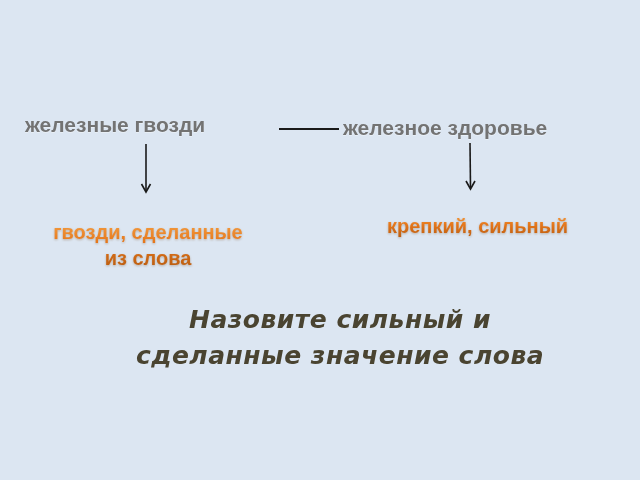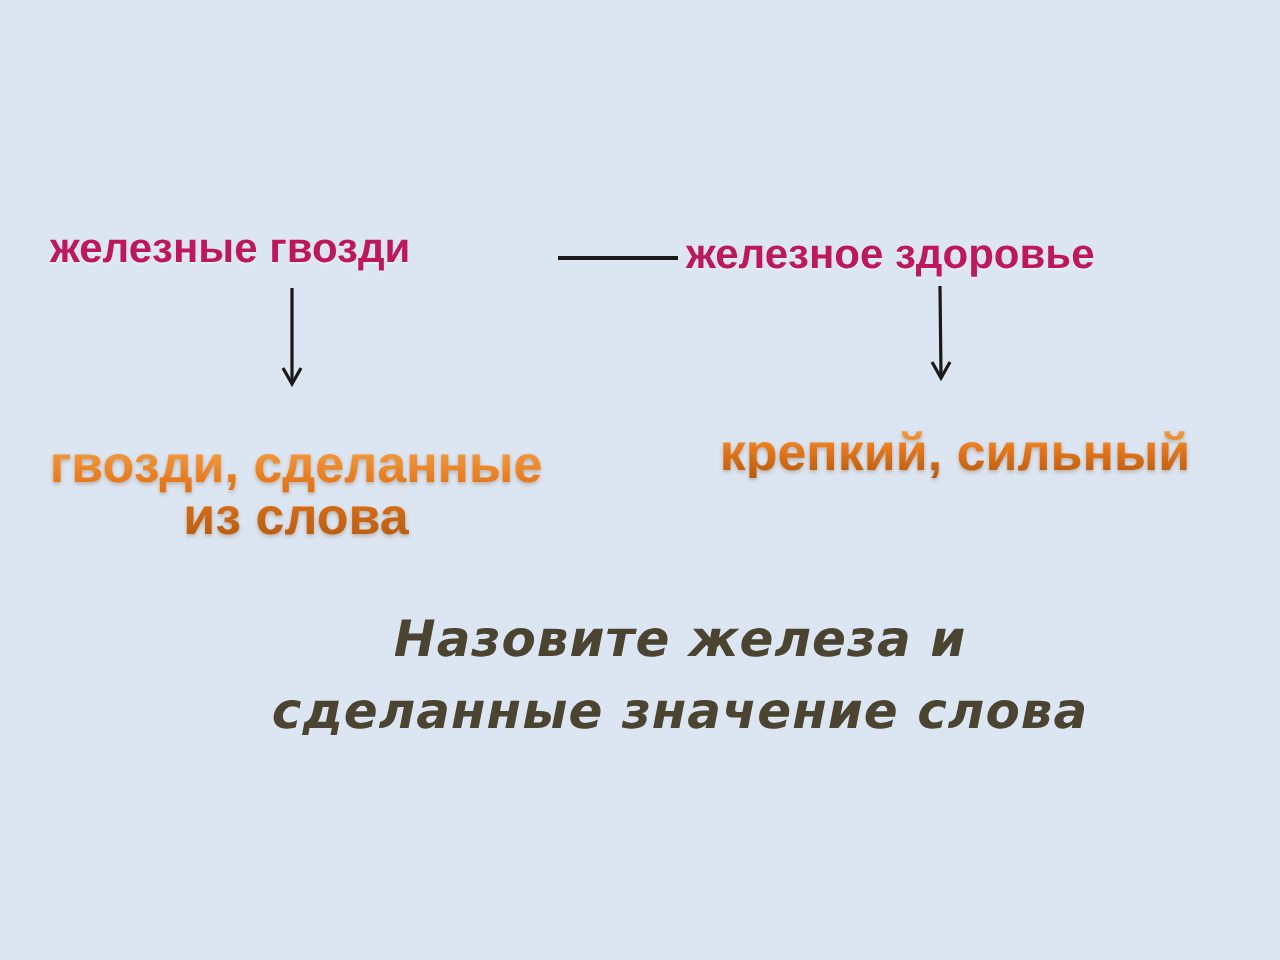--- a/index.html
+++ b/index.html
@@ -11,33 +11,33 @@
       height: 480px;
       background: #dce6f2;
       position: relative;
       overflow: hidden;
       font-family: "Liberation Sans", sans-serif;
     }
     .phrase {
       position: absolute;
       font-family: "Liberation Sans", sans-serif;
       font-weight: bold;
-      color: #be185d;
+      color: #737373;
       font-size: 21px;
       white-space: nowrap;
       text-shadow: 0 1px 0 rgba(255,255,255,0.35);
     }
     #phrase-left { left: 25px; top: 113px; }
     #phrase-right { left: 343px; top: 116px; }
 
     .meaning {
       position: absolute;
       font-family: "Liberation Sans", sans-serif;
       font-weight: bold;
-      font-size: 26px;
+      font-size: 20px;
       line-height: 26px;
       white-space: nowrap;
       color: #e07b1c;
       background: linear-gradient(180deg, #f7a64a 0%, #e5761a 45%, #b55a10 100%);
       -webkit-background-clip: text;
       background-clip: text;
       -webkit-text-fill-color: transparent;
       text-align: center;
       filter: drop-shadow(0 1px 1px rgba(120,70,20,0.35));
     }
@@ -101,17 +101,17 @@
   </div>
 
   <div id="meaning-left" class="meaning">
     <div>гвозди, сделанные</div>
     <div>из слова</div>
   </div>
 
   <div id="meaning-right" class="meaning">крепкий, сильный</div>
 
   <div class="question">
-    <div>Назовите железа и</div>
+    <div>Назовите сильный и</div>
     <div>сделанные значение слова</div>
   </div>
 
 </div>
 
 </body></html>

